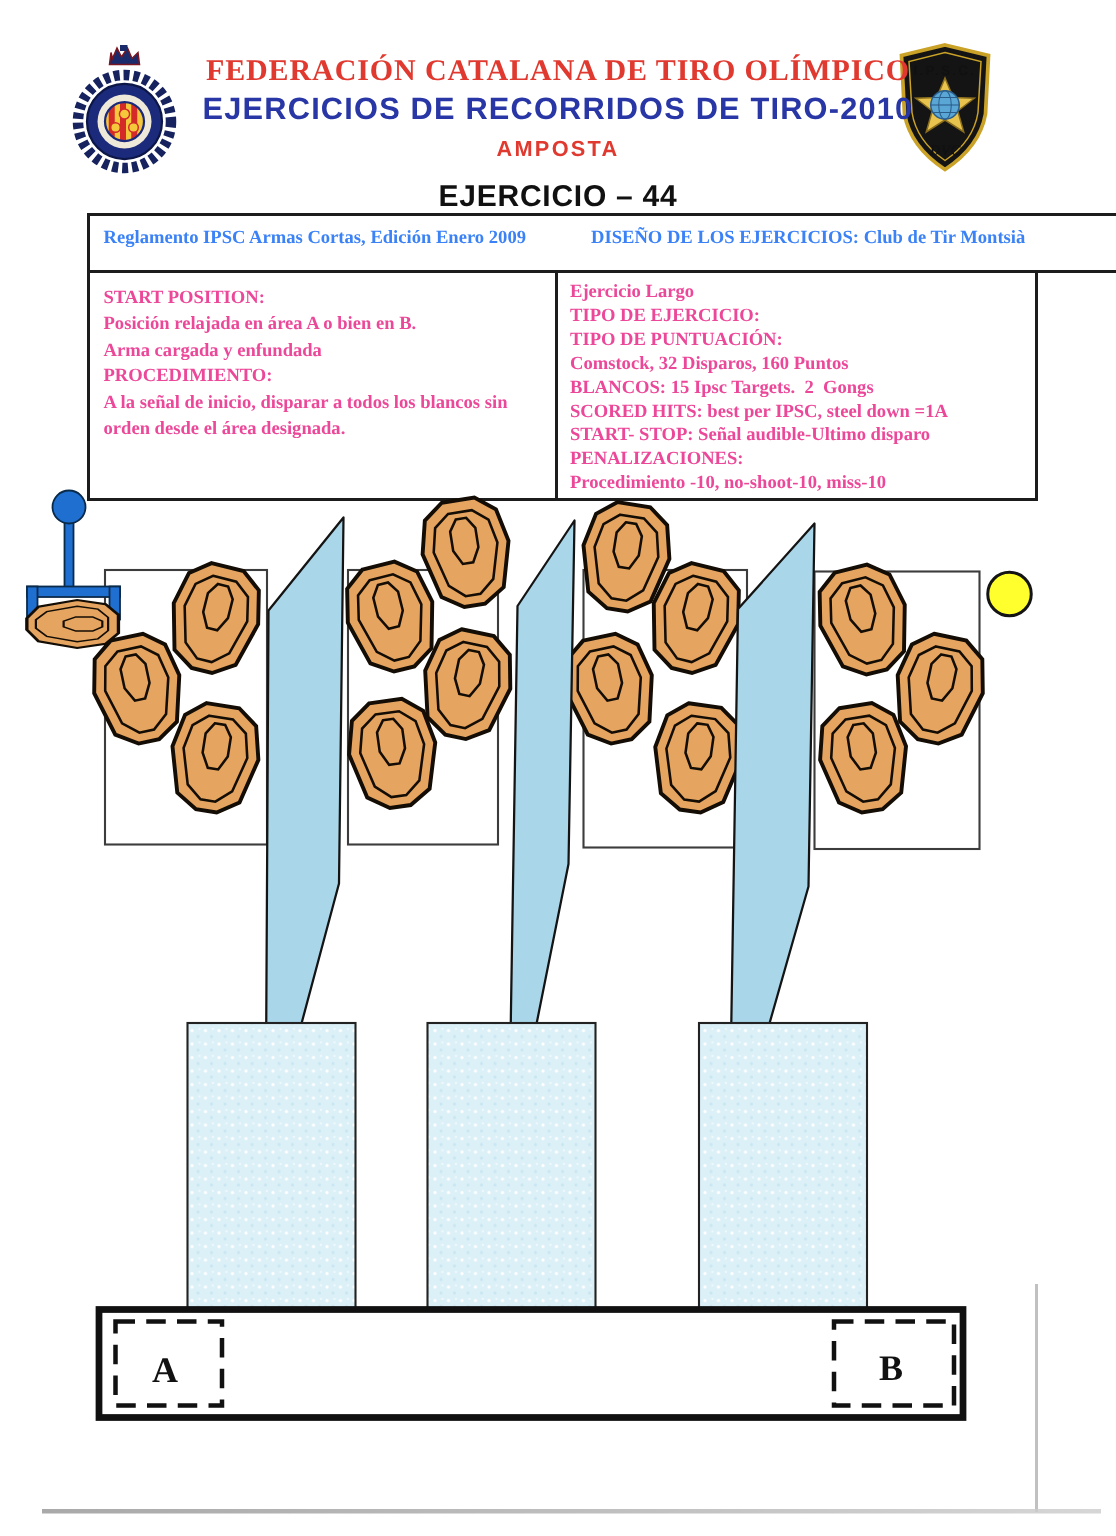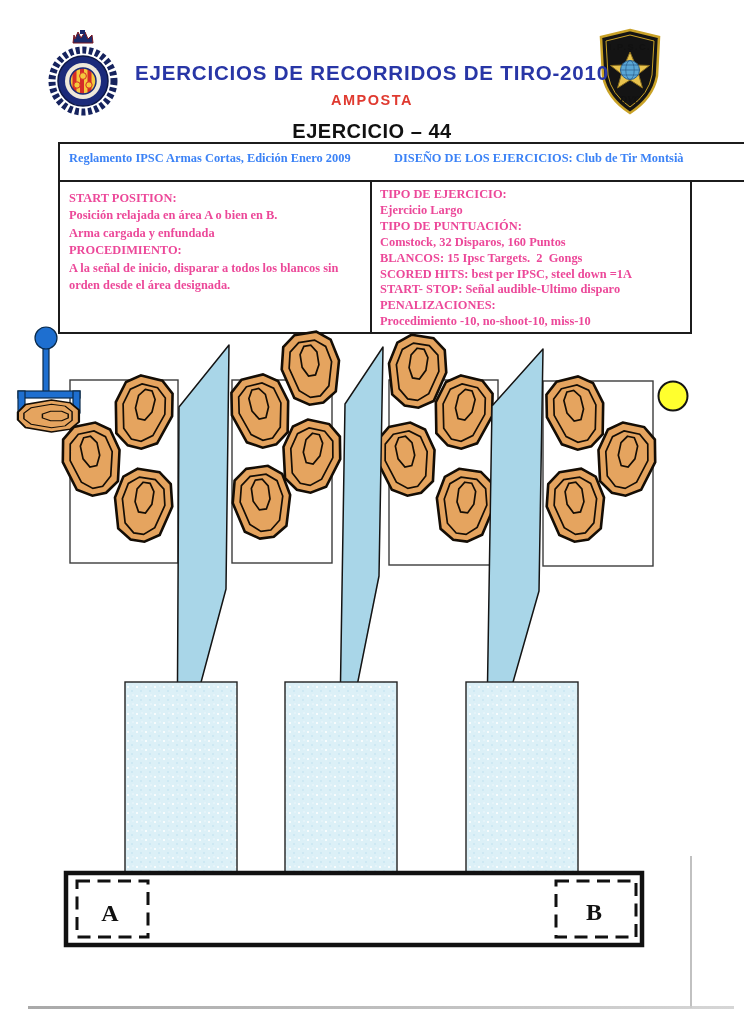--- a/index.html
+++ b/index.html
@@ -69,41 +69,42 @@
     <g>
       <circle cx="34" cy="42" r="9.5" fill="#5aa7d6" stroke="#2b5d8a" stroke-width="1"></circle>
       <ellipse cx="34" cy="42" rx="4.2" ry="9.5" fill="none" stroke="#2b5d8a" stroke-width=".7"></ellipse>
       <line x1="24.5" y1="42" x2="43.5" y2="42" stroke="#2b5d8a" stroke-width=".7"></line>
       <line x1="26" y1="37" x2="42" y2="37" stroke="#2b5d8a" stroke-width=".7"></line>
       <line x1="26" y1="47" x2="42" y2="47" stroke="#2b5d8a" stroke-width=".7"></line>
     </g>
     <text x="34" y="75" text-anchor="middle" font-size="10" font-style="italic" fill="#d9b64a">DVC</text>
   </svg>
 
+  <div class="abs ctr t-fed">FEDERACIÓN CATALANA DE TIRO OLÍMPICO</div>
   <div class="abs ctr t-prog">EJERCICIOS DE RECORRIDOS DE TIRO-2010</div>
   <div class="abs ctr t-loc">AMPOSTA</div>
   <div class="abs ctr t-ex">EJERCICIO – 44</div>
 
   <div class="abs box1">
     <span class="lft">Reglamento IPSC Armas Cortas, Edición Enero 2009</span>
     <span class="rgt">DISEÑO DE LOS EJERCICIOS: Club de Tir Montsià</span>
   </div>
 
   <div class="abs box2">
     <div class="divider"></div>
     <div class="cell-l">
       <div>START POSITION:</div>
       <div>Posición relajada en área A o bien en B.</div>
       <div>Arma cargada y enfundada</div>
       <div>PROCEDIMIENTO:</div>
       <div>A la señal de inicio, disparar a todos los blancos sin orden desde el área designada.</div>
     </div>
     <div class="cell-r">
+      <div>Ejercicio Largo</div>
       <div>TIPO DE EJERCICIO:</div>
-      <div>Ejercicio Largo</div>
       <div>TIPO DE PUNTUACIÓN:</div>
       <div>Comstock, 32 Disparos, 160 Puntos</div>
       <div>BLANCOS: 15 Ipsc Targets.  2  Gongs</div>
       <div>SCORED HITS: best per IPSC, steel down =1A</div>
       <div>START- STOP: Señal audible-Ultimo disparo</div>
       <div>PENALIZACIONES:</div>
       <div>Procedimiento -10, no-shoot-10, miss-10</div>
     </div>
   </div>
 

